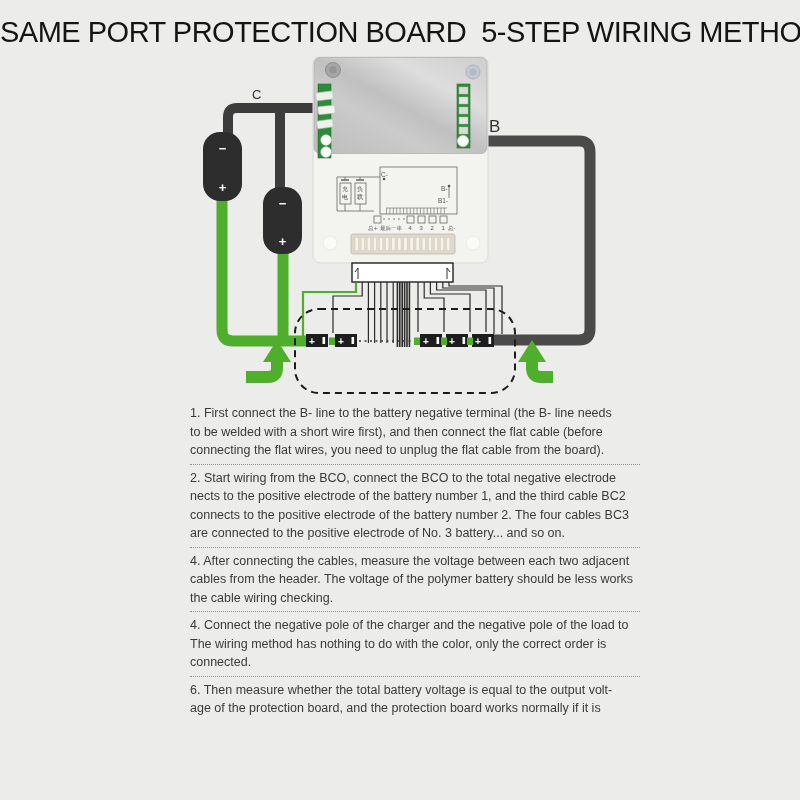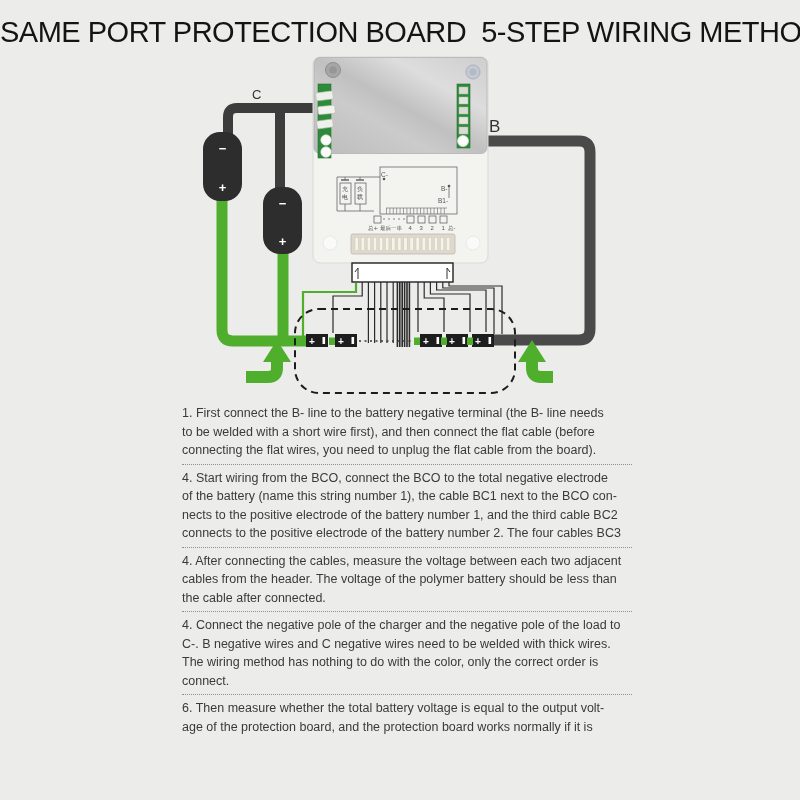--- a/index.html
+++ b/index.html
@@ -1,21 +1,21 @@
 <!DOCTYPE html>
 <html><head>
 <meta charset="utf-8">
 <style>
   html,body{margin:0;padding:0;background:#ececea;}
   .page{position:relative;width:800px;height:800px;background:#ececea;overflow:hidden;
         font-family:"Liberation Sans","DejaVu Sans",sans-serif;}
   .title{position:absolute;top:16px;left:0;width:800px;text-align:center;
          font-size:29px;font-weight:400;color:#141414;letter-spacing:-0.5px;white-space:pre;}
   .diagram-svg{position:absolute;top:0;left:0;}
-  .steps{position:absolute;top:404px;left:182px;width:460px;color:#3a3a3a;
+  .steps{position:absolute;top:404px;left:190px;width:460px;color:#3a3a3a;
          font-size:12.5px;line-height:18.5px;}
   .step .line{white-space:nowrap;}
   .sep{border-top:1px dotted #919191;height:0;margin:4px 0 4px 0;width:450px;}
   text{font-family:"Liberation Sans","DejaVu Sans",sans-serif;}
   .cjk{font-family:"DejaVu Sans",sans-serif;}
 </style>
 </head>
 <body>
 
 <div class="page">
@@ -205,37 +205,36 @@
   </svg>
 
   <div class="steps">
     <div class="step">
       <div class="line">1. First connect the B- line to the battery negative terminal (the B- line needs</div>
       <div class="line">to be welded with a short wire first), and then connect the flat cable (before</div>
       <div class="line">connecting the flat wires, you need to unplug the flat cable from the board).</div>
     </div>
     <div class="sep"></div>
     <div class="step">
-      <div class="line">4. Start wiring from the BCO, connect the BCO to the total negative electrode</div>
-      <div class="line">of the battery (name this string number 1), the cable BC1 next to the BCO con-</div>
+      <div class="line">2. Start wiring from the BCO, connect the BCO to the total negative electrode</div>
       <div class="line">nects to the positive electrode of the battery number 1, and the third cable BC2</div>
       <div class="line">connects to the positive electrode of the battery number 2. The four cables BC3</div>
+      <div class="line">are connected to the positive electrode of No. 3 battery... and so on.</div>
     </div>
     <div class="sep"></div>
     <div class="step">
       <div class="line">4. After connecting the cables, measure the voltage between each two adjacent</div>
-      <div class="line">cables from the header. The voltage of the polymer battery should be less than</div>
-      <div class="line">the cable after connected.</div>
+      <div class="line">cables from the header. The voltage of the polymer battery should be less works</div>
+      <div class="line">the cable wiring checking.</div>
     </div>
     <div class="sep"></div>
     <div class="step">
       <div class="line">4. Connect the negative pole of the charger and the negative pole of the load to</div>
-      <div class="line">C-. B negative wires and C negative wires need to be welded with thick wires.</div>
       <div class="line">The wiring method has nothing to do with the color, only the correct order is</div>
-      <div class="line">connect.</div>
+      <div class="line">connected.</div>
     </div>
     <div class="sep"></div>
     <div class="step">
       <div class="line">6. Then measure whether the total battery voltage is equal to the output volt-</div>
       <div class="line">age of the protection board, and the protection board works normally if it is</div>
     </div>
   </div>
 
 </div>
 

